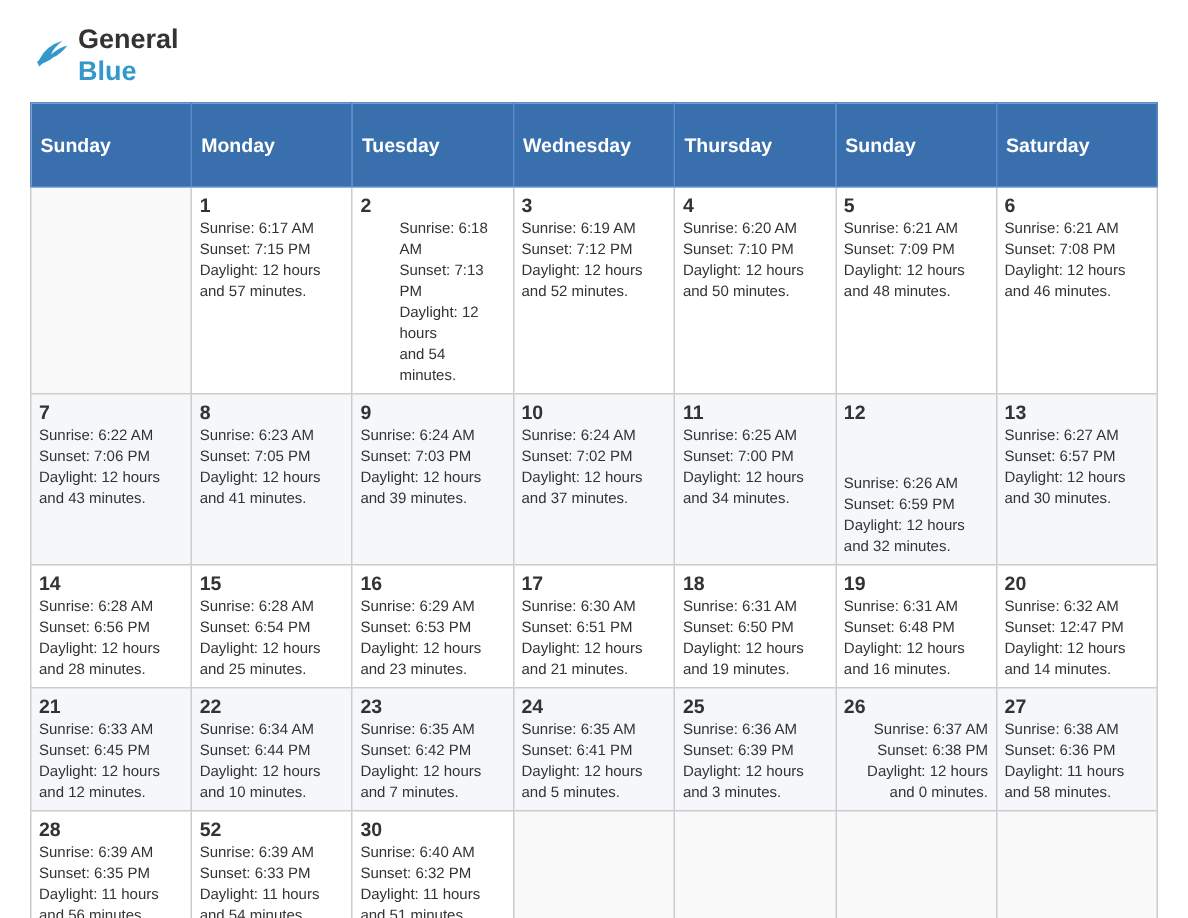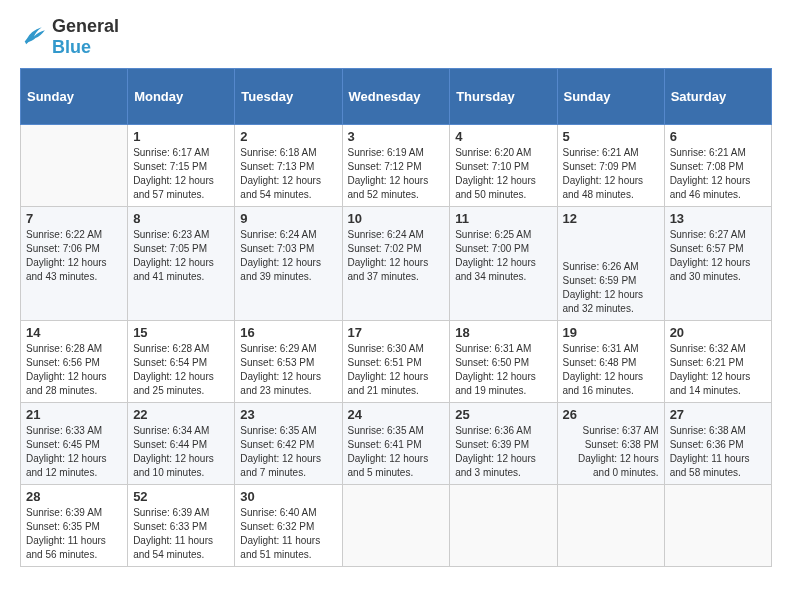--- a/index.html
+++ b/index.html
@@ -125,21 +125,21 @@
         <td class="empty"></td>
         <td>
           <span class="day-number">1</span>
           <div class="cell-text" style="white-space: pre-line;">Sunrise: 6:17 AM
 Sunset: 7:15 PM
 Daylight: 12 hours
 and 57 minutes.</div>
         </td>
         <td>
           <span class="day-number">2</span>
-          <div class="cell-text" style="white-space: pre-line;">Sunrise: 6:18 AM
+          <div class="cell-text" style="white-space: pre-line; margin-left: 26px;">Sunrise: 6:18 AM
 Sunset: 7:13 PM
 Daylight: 12 hours
 and 54 minutes.</div>
         </td>
         <td>
           <span class="day-number">3</span>
           <div class="cell-text" style="white-space: pre-line;">Sunrise: 6:19 AM
 Sunset: 7:12 PM
 Daylight: 12 hours
 and 52 minutes.</div>
@@ -256,21 +256,21 @@
         <td>
           <span class="day-number">19</span>
           <div class="cell-text" style="white-space: pre-line;">Sunrise: 6:31 AM
 Sunset: 6:48 PM
 Daylight: 12 hours
 and 16 minutes.</div>
         </td>
         <td>
           <span class="day-number">20</span>
           <div class="cell-text" style="white-space: pre-line;">Sunrise: 6:32 AM
-Sunset: 6:21 PM
+Sunset: 12:47 PM
 Daylight: 12 hours
 and 14 minutes.</div>
         </td>
       </tr>
       <tr class="row-alt">
         <td>
           <span class="day-number">21</span>
           <div class="cell-text" style="white-space: pre-line;">Sunrise: 6:33 AM
 Sunset: 6:45 PM
 Daylight: 12 hours

